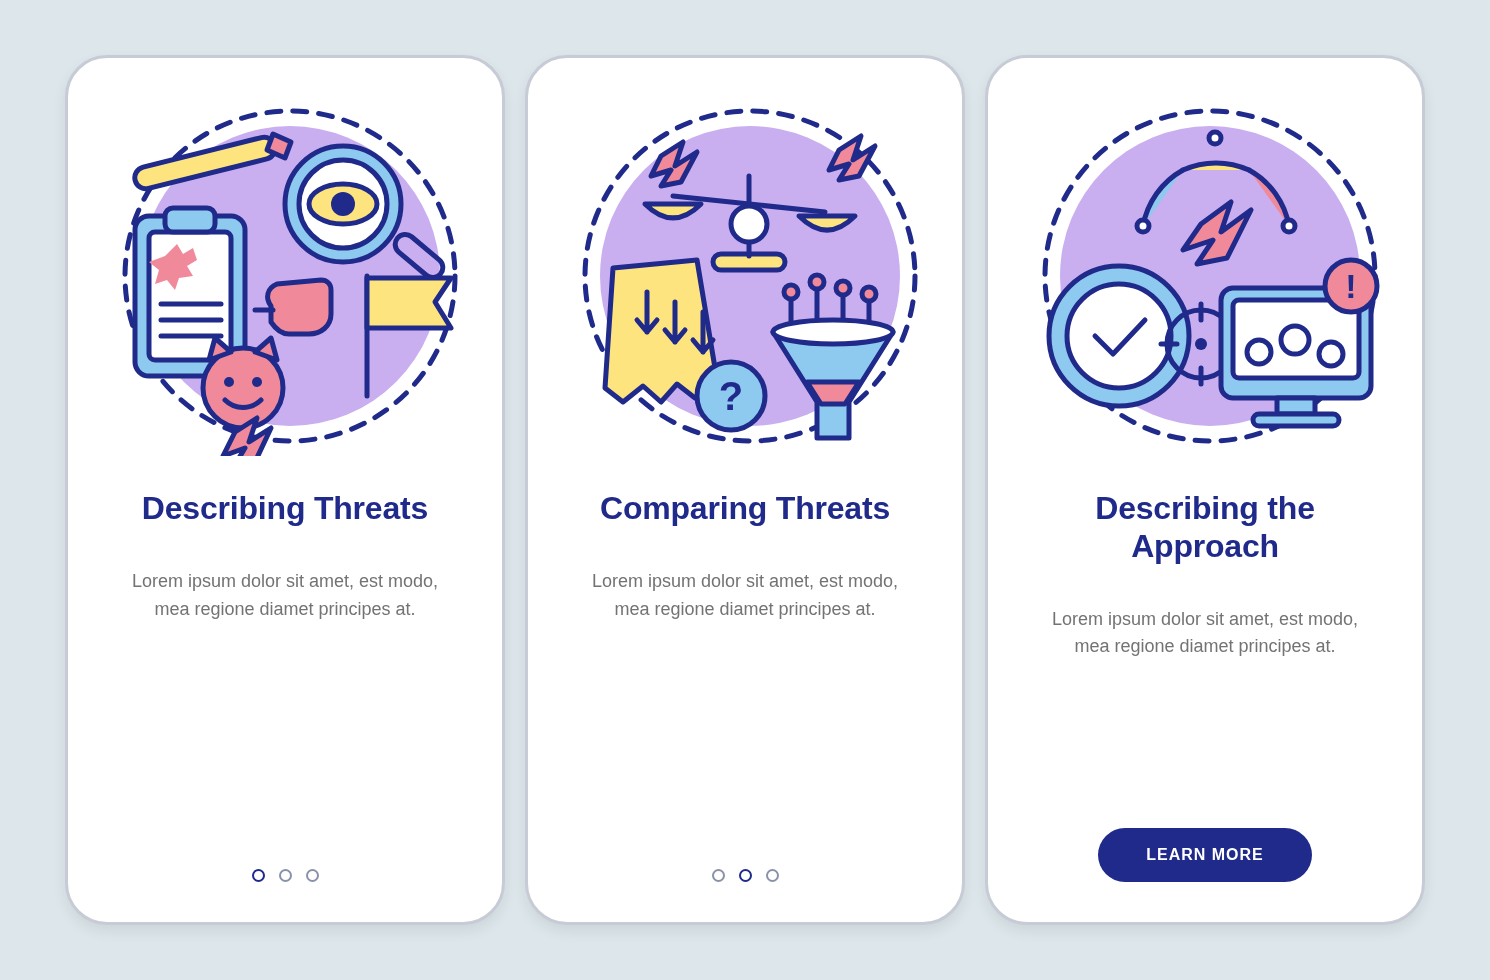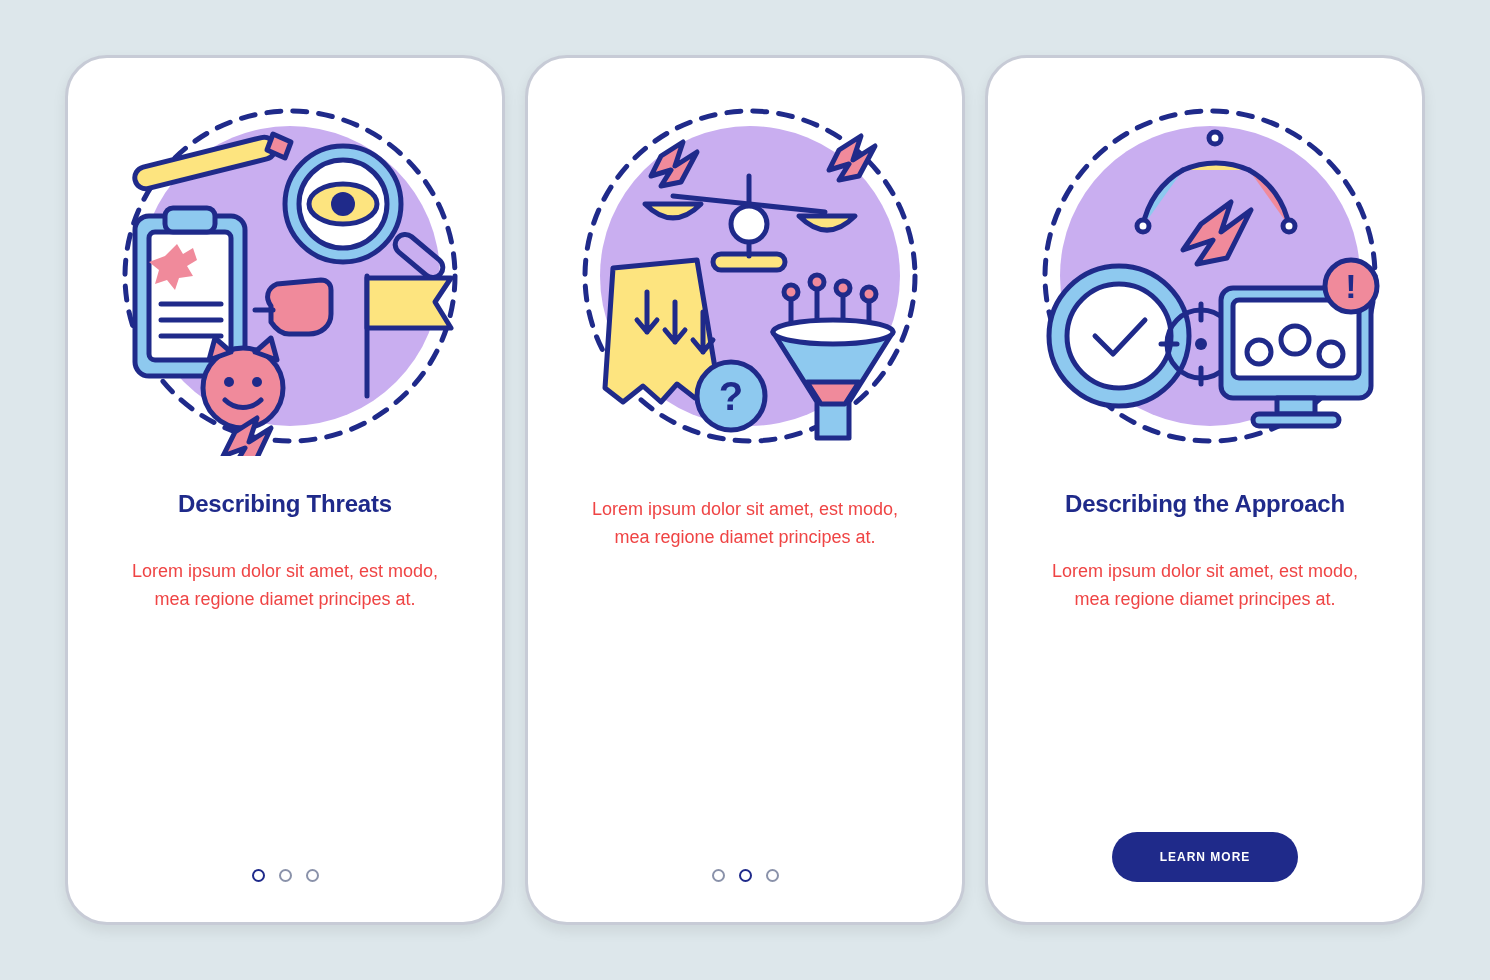--- a/index.html
+++ b/index.html
@@ -29,27 +29,27 @@
   }
   .illus {
     width: 360px;
     height: 360px;
     flex: 0 0 auto;
     margin-top: 10px;
   }
   .title {
     color: #1f2a8a;
     font-weight: 800;
-    font-size: 24px;
+    font-size: 32px;
     line-height: 1.18;
     margin-top: 34px;
     letter-spacing: -0.2px;
   }
   .body {
-    color: #ef4444;
+    color: #737373;
     font-size: 18px;
     line-height: 1.55;
     margin-top: 40px;
     max-width: 340px;
   }
   .footer-area {
     position: absolute;
     bottom: 40px;
     left: 0; right: 0;
     display: flex;
@@ -65,21 +65,21 @@
     border-radius: 50%;
     border: 2.5px solid #8a92aa;
     background: transparent;
   }
   .dot.active { border-color: #1f2a8a; }
   .cta {
     background: #1f2a8a;
     color: #ffffff;
     font-weight: 800;
     letter-spacing: 1px;
-    font-size: 12px;
+    font-size: 16px;
     border: none;
     border-radius: 40px;
     padding: 18px 48px;
     cursor: pointer;
   }
 </style>
 </head>
 <body>
 
 <div class="card">
@@ -197,20 +197,21 @@
         <circle cx="304" cy="198" r="7" class="p st"></circle>
     </g>
 
     <g>
       <path class="b st" d="M208 236h120l-44 70v36h-32v-36z"></path>
       <ellipse cx="268" cy="236" rx="60" ry="12" class="w st"></ellipse>
       <path class="p st" d="M242 286h52l-14 22h-24z"></path>
     </g>
   </svg>
 
+  <h2 class="title">Comparing Threats</h2>
   <p class="body">Lorem ipsum dolor sit amet, est modo, mea regione diamet principes at.</p>
 
   <div class="footer-area">
     <div class="dots">
       <span class="dot"></span>
       <span class="dot active"></span>
       <span class="dot"></span>
     </div>
   </div>
 </div>

